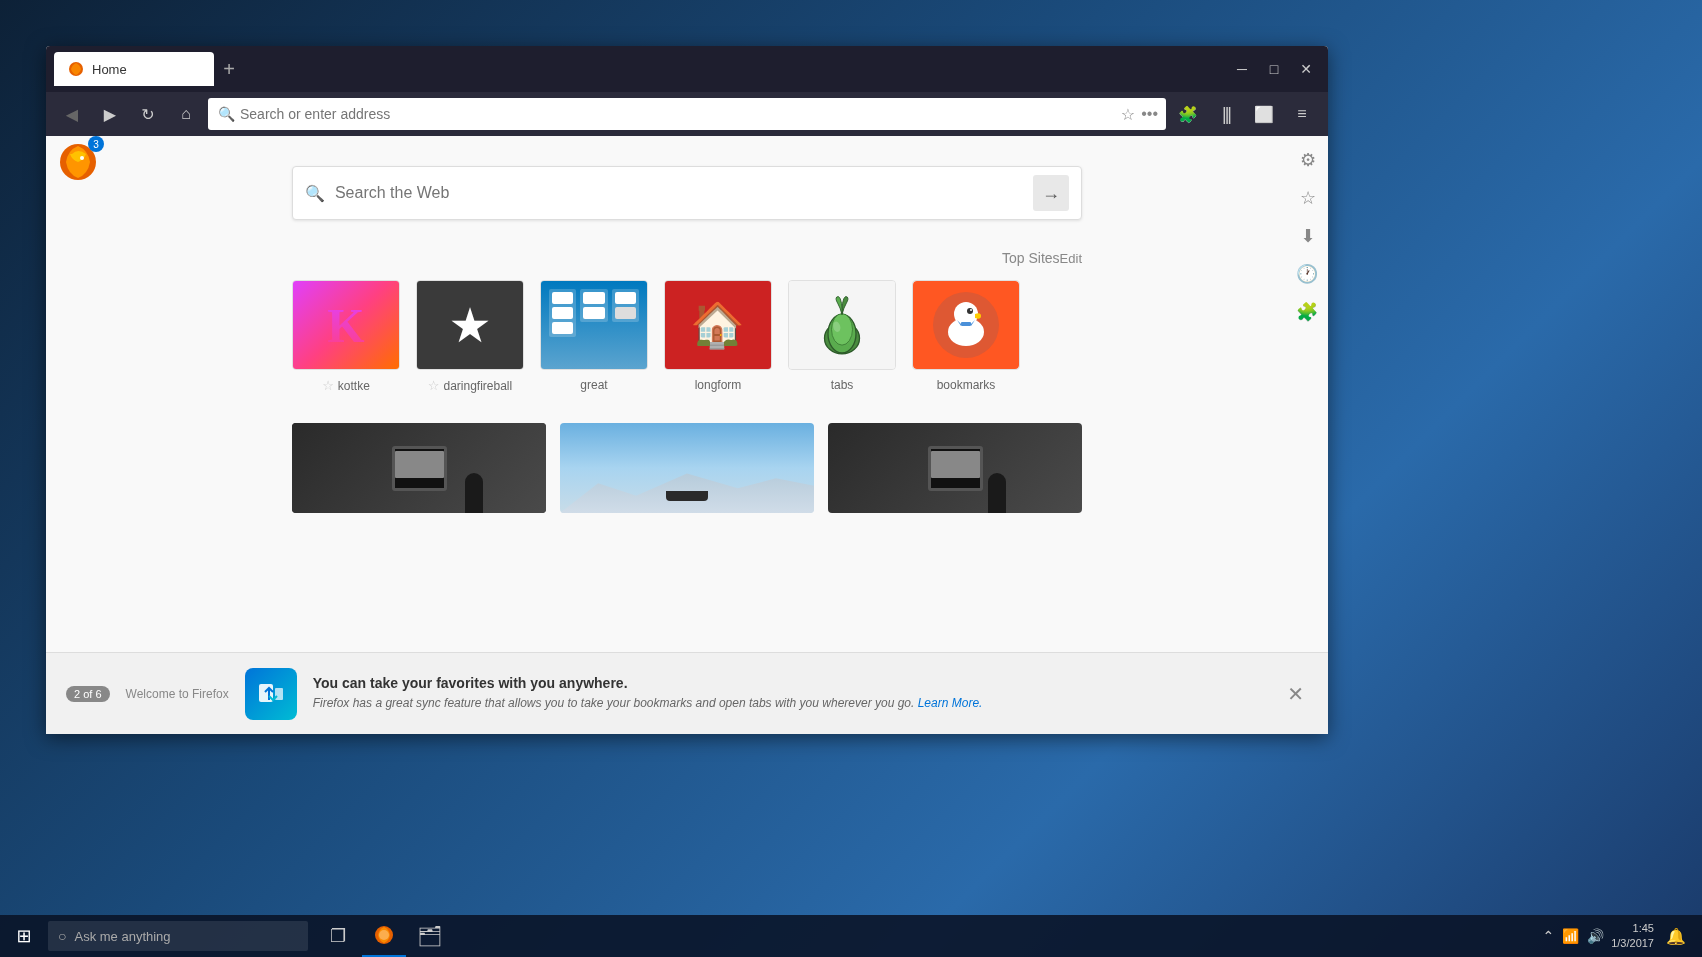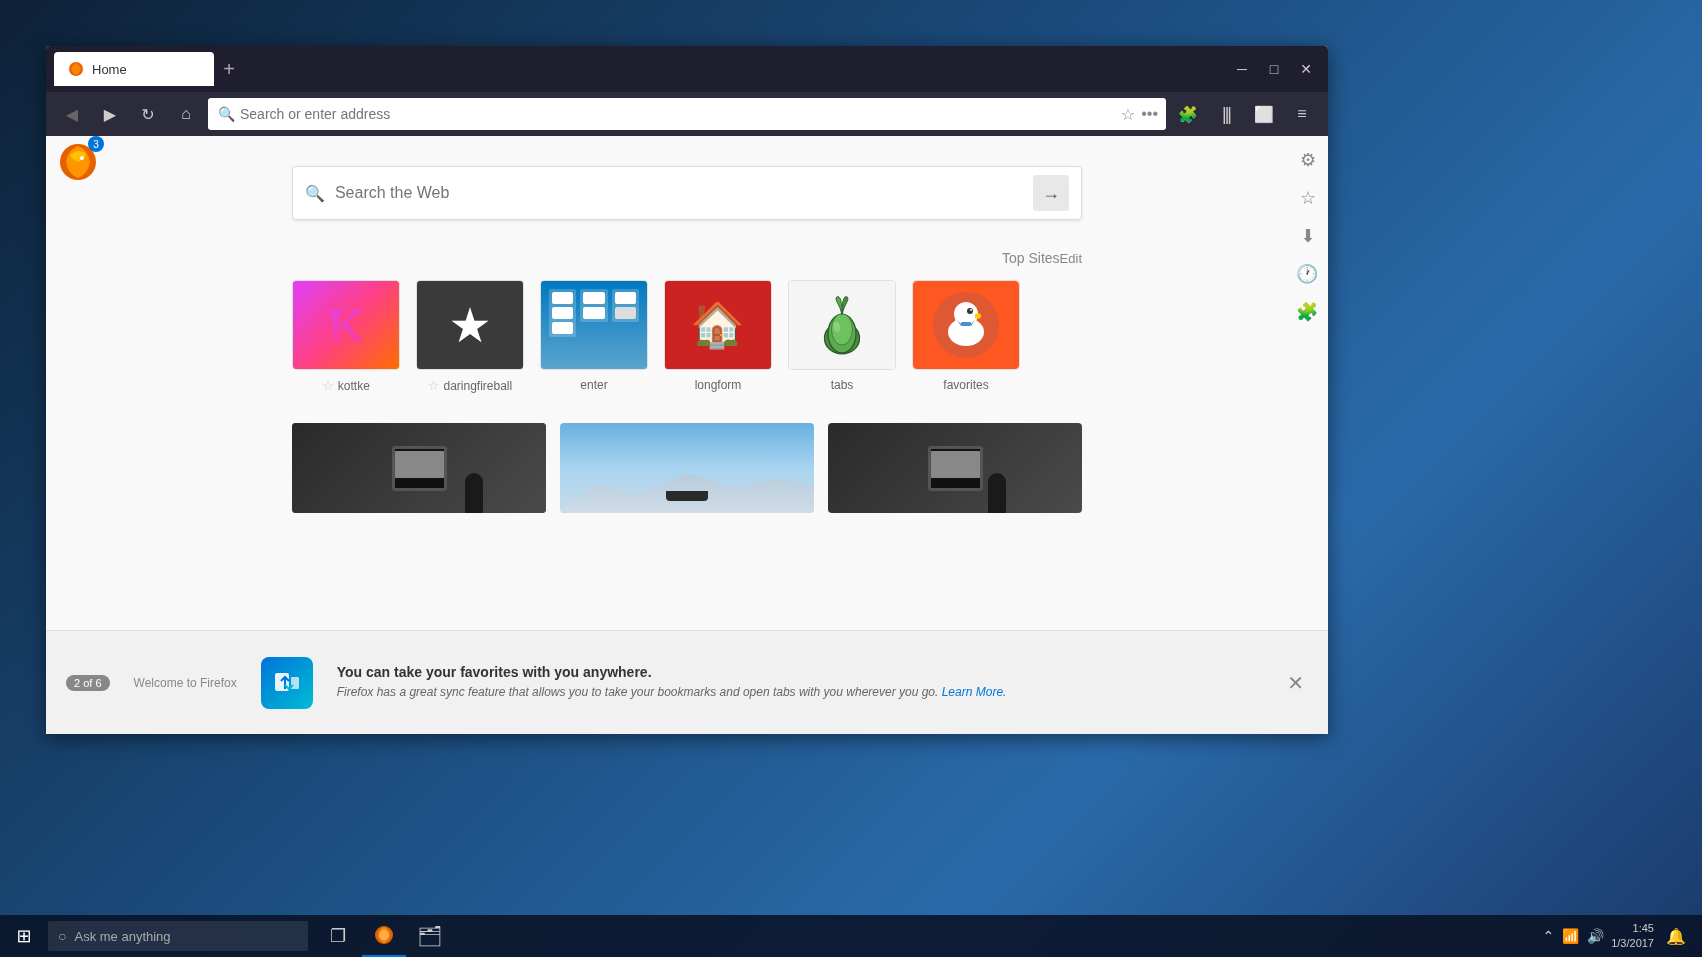--- a/index.html
+++ b/index.html
@@ -439,25 +439,25 @@
     }
 
     
     .welcome-banner {
       position: absolute;
       bottom: 0;
       left: 0;
       right: 0;
       background: rgba(240,240,240,0.95);
       border-top: 1px solid #ddd;
-      height: 104px;
+      height: 82px;
       display: flex;
       align-items: center;
       padding: 0 20px;
-      gap: 24px;
+      gap: 16px;
       z-index: 10;
     }
 
     .welcome-counter {
       background: #888;
       color: white;
       font-size: 11px;
       padding: 2px 8px;
       border-radius: 10px;
       white-space: nowrap;
@@ -809,21 +809,21 @@
                 <div class="trello-card"></div>
                 <div class="trello-card"></div>
               </div>
               <div class="trello-col">
                 <div class="trello-card"></div>
                 <div class="trello-card" style="background: #ddd;"></div>
               </div>
             </div>
           </div>
           <div class="site-label-row">
-            <span class="site-name">enter</span>
+            <span class="site-name">great</span>
           </div>
         </div>
 
         <div class="site-item">
           <div class="site-thumbnail">
             <div class="thumb-longform">
               <span class="longform-lighthouse" style="font-size:44px; color:white;">🏠</span>
             </div>
           </div>
           <div class="site-label-row">
@@ -868,21 +868,21 @@
 
                 <path d="M44 24 Q50 22 50 26 Q50 30 44 28Z" fill="#ffcc00"></path>
 
                 <path d="M30 34 L26 30 L30 36 Z" fill="#4a90d9"></path>
                 <path d="M40 34 L44 30 L40 36 Z" fill="#4a90d9"></path>
                 <rect x="30" y="32" width="10" height="4" rx="1" fill="#4a90d9"></rect>
               </svg>
             </div>
           </div>
           <div class="site-label-row">
-            <span class="site-name">favorites</span>
+            <span class="site-name">bookmarks</span>
           </div>
         </div>
 
       </div>
     </div>
 
     <div class="highlights-section">
       <div class="highlights-grid">
 
         <div class="highlight-item">

